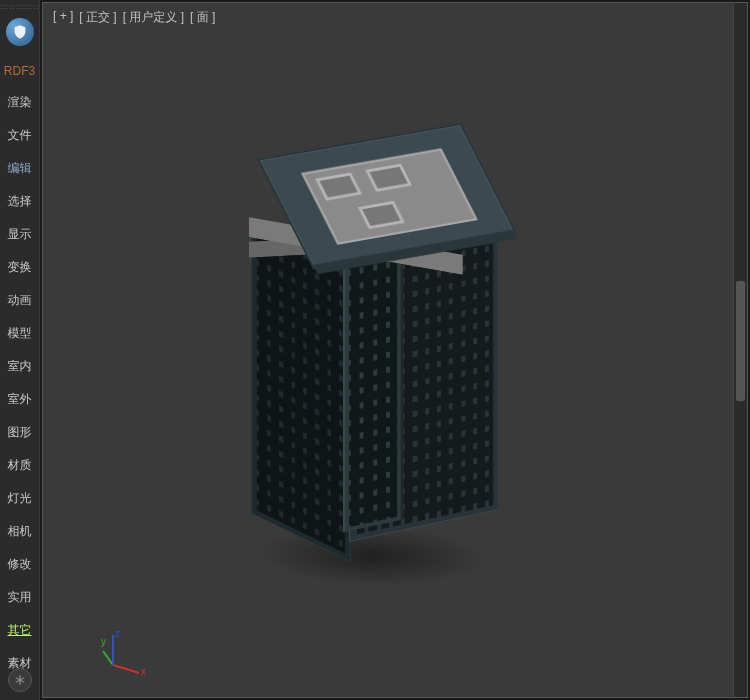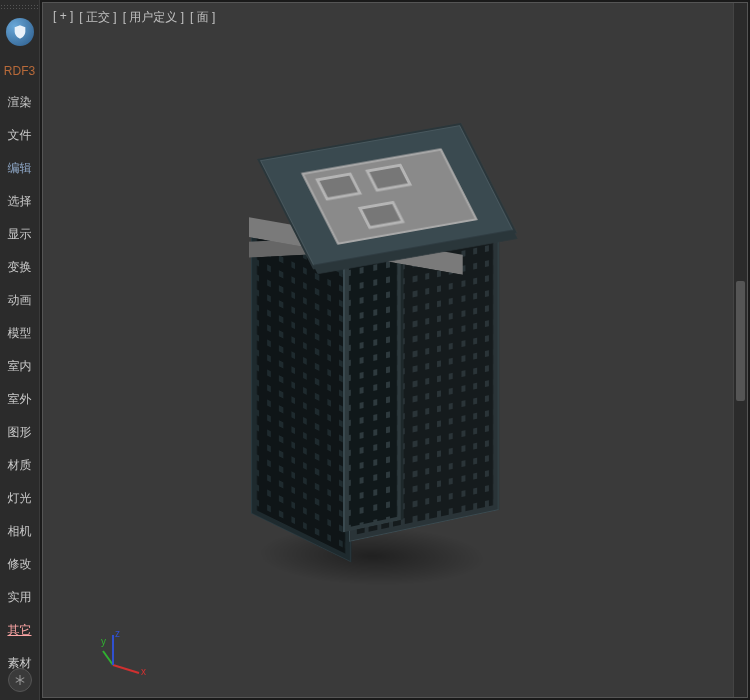--- a/index.html
+++ b/index.html
@@ -37,21 +37,21 @@
     color: #c8c8c8;
     font-size: 12px;
     padding: 8px 0;
     width: 100%;
     text-align: center;
     cursor: pointer;
     user-select: none;
   }
   .menu-item.special { color: #b86a3a; }
   .menu-item.active { color: #8fa8c8; font-family: Liberation Serif, serif; }
-  .menu-item.teal { color: #fca5a5; text-decoration: underline; }
+  .menu-item.teal { color: #bef264; text-decoration: underline; }
   .bottom-btn {
     position: absolute; bottom: 8px; left: 50%; transform: translateX(-50%);
     width: 24px; height: 24px; border-radius: 50%;
     background: #3a3a3a; border: 1px solid #555;
     display: flex; align-items: center; justify-content: center;
     cursor: pointer;
     color: #aaa;
   }
   .bottom-btn svg { width: 12px; height: 12px; fill: #999; }
 

